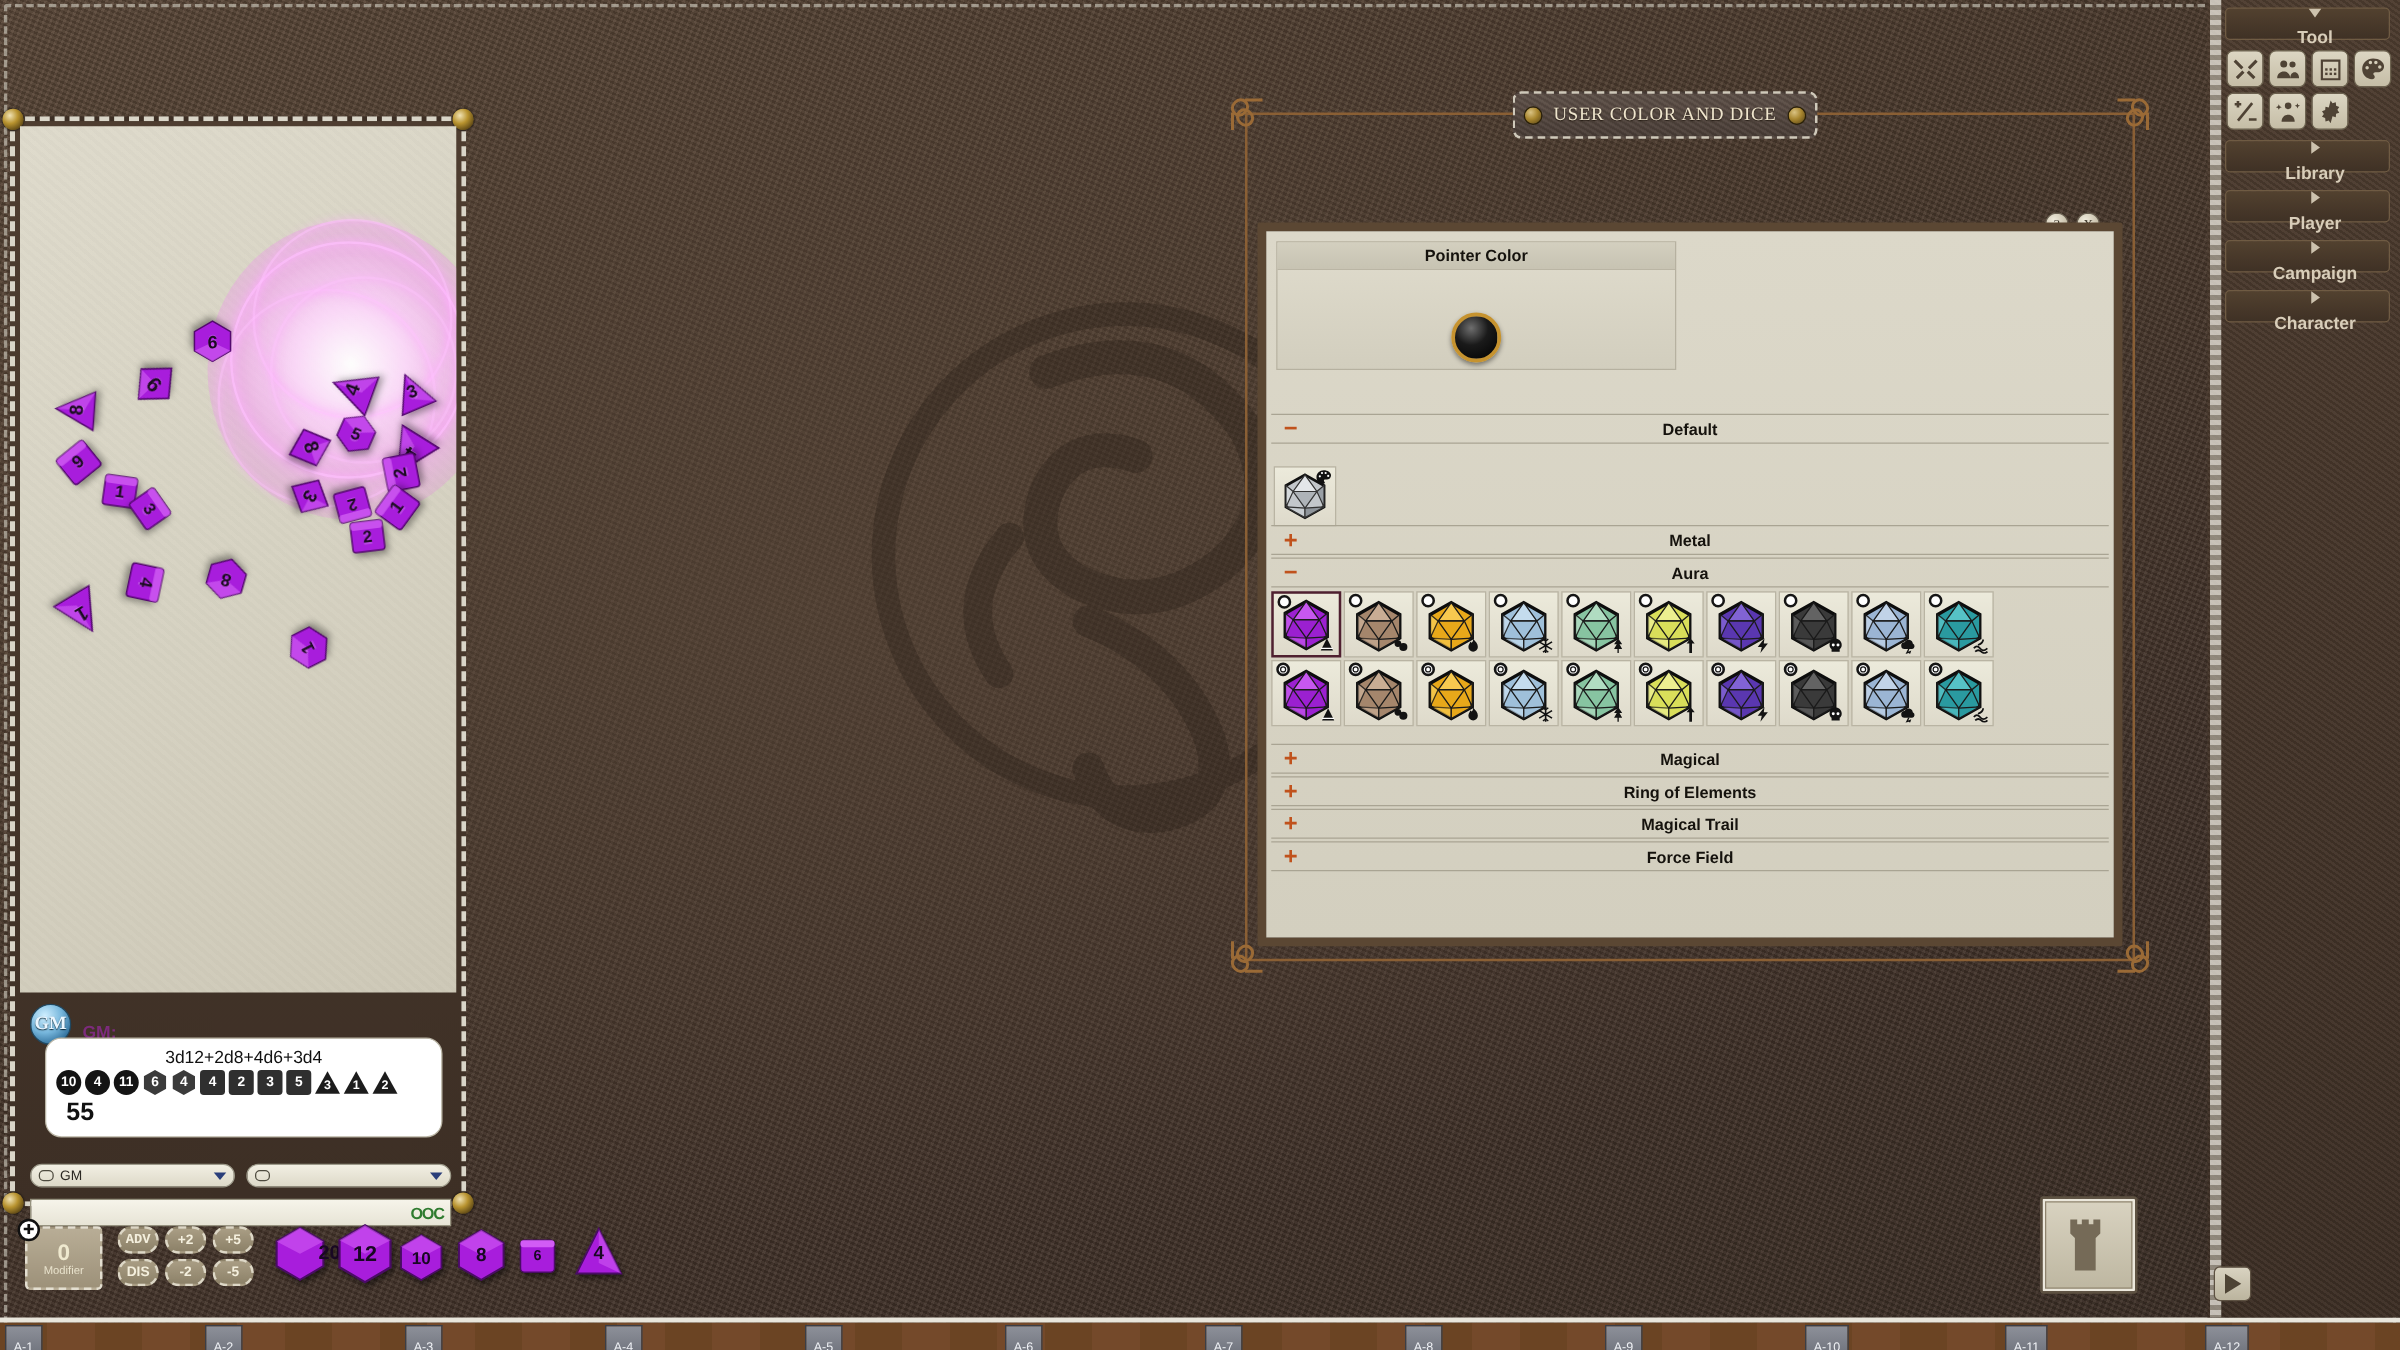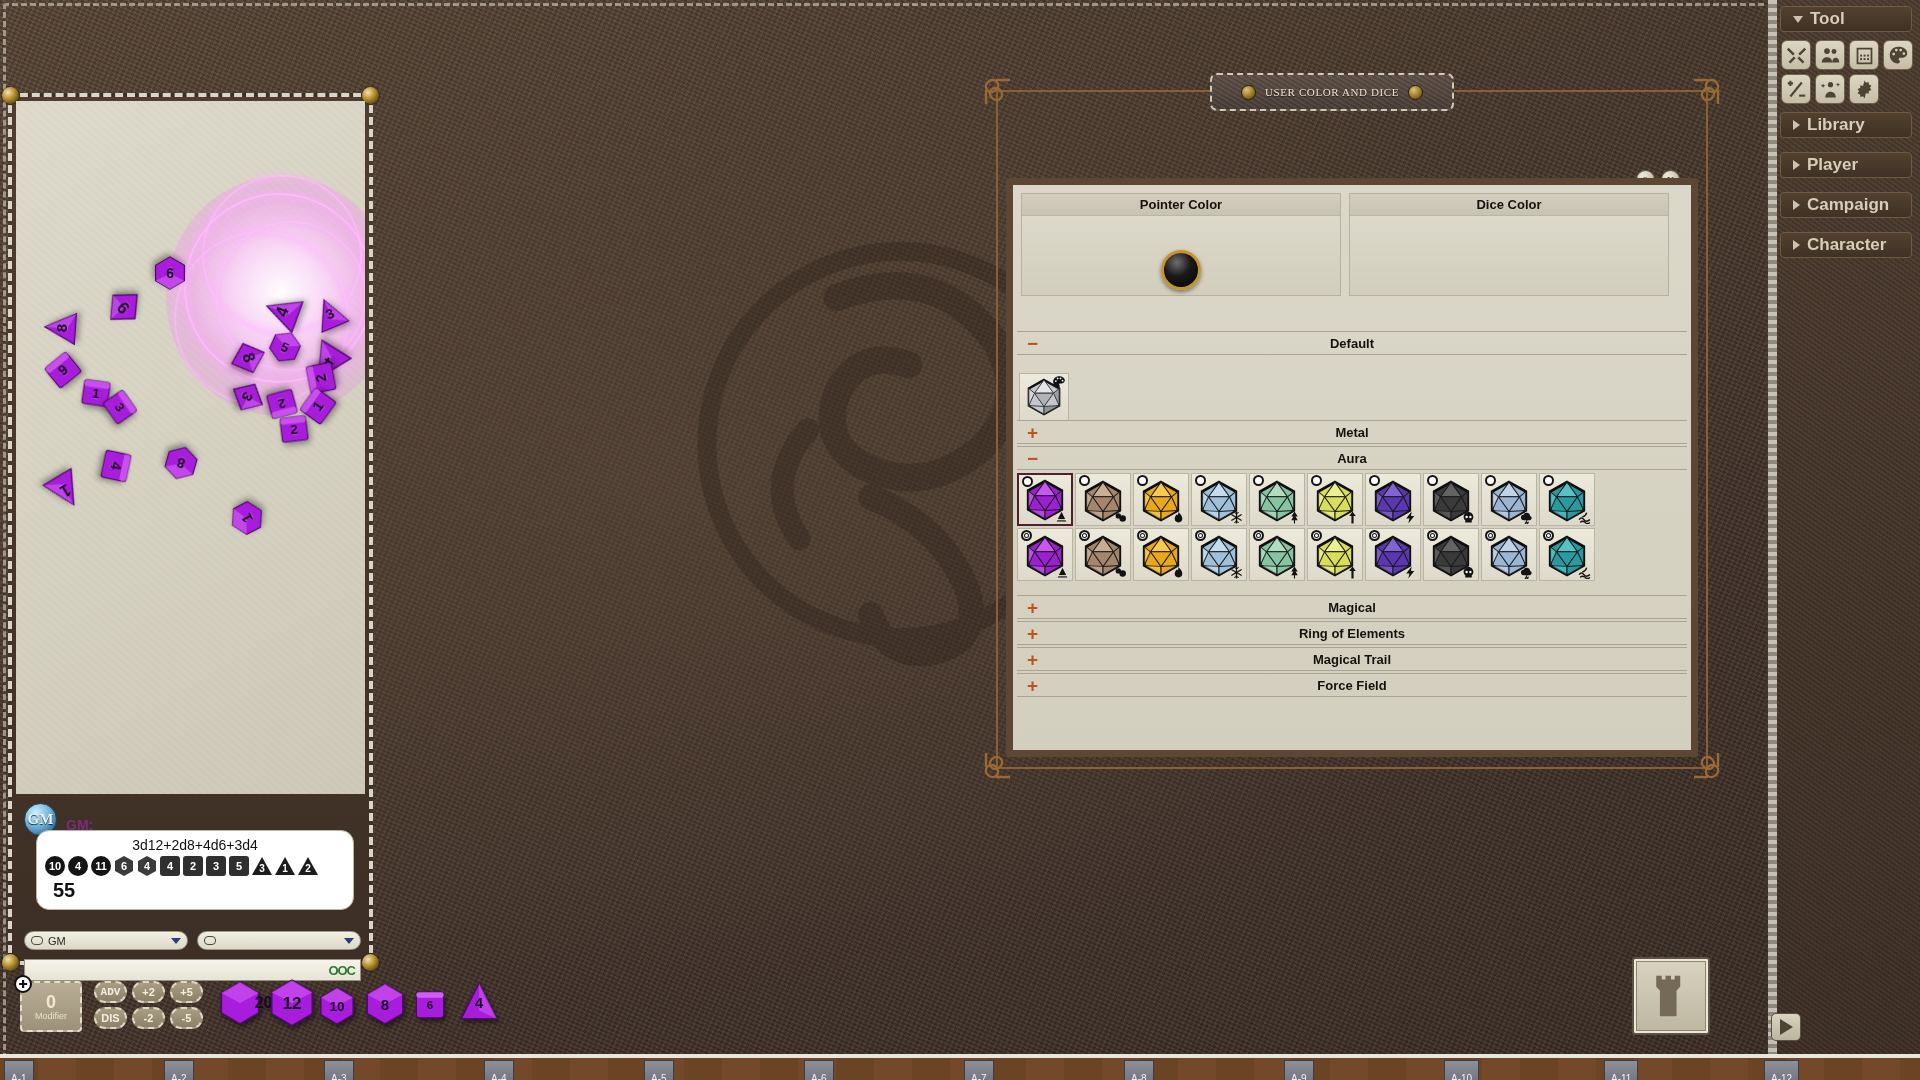--- a/index.html
+++ b/index.html
@@ -177,21 +177,21 @@
   #sbrail{
     position:absolute;left:2px;top:0;width:9px;height:100%;
     background:repeating-linear-gradient(180deg,#f2efe6 0 4px,#a9a396 4px 8px);
     opacity:.75;
   }
   .sbgroup{
     position:absolute;left:14px;width:132px;height:26px;
     background:linear-gradient(#52412f,#3f3125);
     border:1px solid #6f5b43;border-radius:4px;
     display:flex;align-items:center;gap:7px;padding-left:12px;
-    color:#d8cdb9;font-size:17px;font-weight:bold;
+    color:#d8cdb9;font-size:14px;font-weight:bold;flex-direction:column;
   }
   .sbarrow{width:0;height:0;}
   .sbarrow.down{border-left:5px solid transparent;border-right:5px solid transparent;border-top:7px solid #cdc2ad;}
   .sbarrow.right{border-top:5px solid transparent;border-bottom:5px solid transparent;border-left:7px solid #cdc2ad;}
   .sbicon{
     position:absolute;width:30px;height:30px;border-radius:6px;
     background:linear-gradient(#dcd6c3,#c5bda6);
     border:1px solid #6d6350;
     display:flex;align-items:center;justify-content:center;
   }
@@ -244,21 +244,21 @@
     border:2px dashed #cfc9ba;
     display:flex;align-items:center;justify-content:center;gap:9px;
   }
   #titleplate .stud{
     width:15px;height:15px;border-radius:50%;
     background:radial-gradient(circle at 35% 30%,#d9c282 0%,#a8862f 45%,#4e3c12 100%);
     border:1px solid #2a2008;
   }
   #titletext{
     font-family:"Liberation Serif", serif;
-    font-size:11px;letter-spacing:.6px;color:#efe5cd;
+    font-size:15px;letter-spacing:.6px;color:#efe5cd;
     text-shadow:0 1px 1px #231a12;
   }
   .dlgbtn{
     position:absolute;top:92px;width:19px;height:19px;border-radius:50%;
     background:radial-gradient(circle at 35% 30%,#efeadb 0%,#cac2ad 60%,#9a907a 100%);
     border:1px solid #6b6253;
     display:flex;align-items:center;justify-content:center;
     font-size:11px;color:#3e382c;font-family:"Liberation Serif",serif;
   }
 
@@ -758,23 +758,20 @@
   <div class="dlgbtn" style="left:679px;">X</div>
 
   <div id="dlgbody">
     <div id="dlginner">
 
       <div class="colorbox" style="left:8px;width:320px;">
         <div class="cbhdr">Pointer Color</div>
         <div id="pointerswatch"></div>
       </div>
 
-      <div class="colorbox" style="left:336px;width:320px;">
-        <div class="cbhdr">Dice Color</div>
-      </div>
 
 
       <div class="secrow" style="top:146px;">
         <span class="pm">−</span>
         <span>Default</span>
       </div>
       <div id="defaultcell">
         <svg style="position:absolute;left:5px;top:4px;width:38px;height:38px;" viewBox="0 0 40 40">
           <polygon points="20,2 36,11 36,29 20,38 4,29 4,11" fill="#c3c7cb" stroke="#111" stroke-width="2.4"></polygon>
           <polygon points="20,2 30,16 10,16" fill="#e3e6e9" stroke="#333" stroke-width="1"></polygon>

